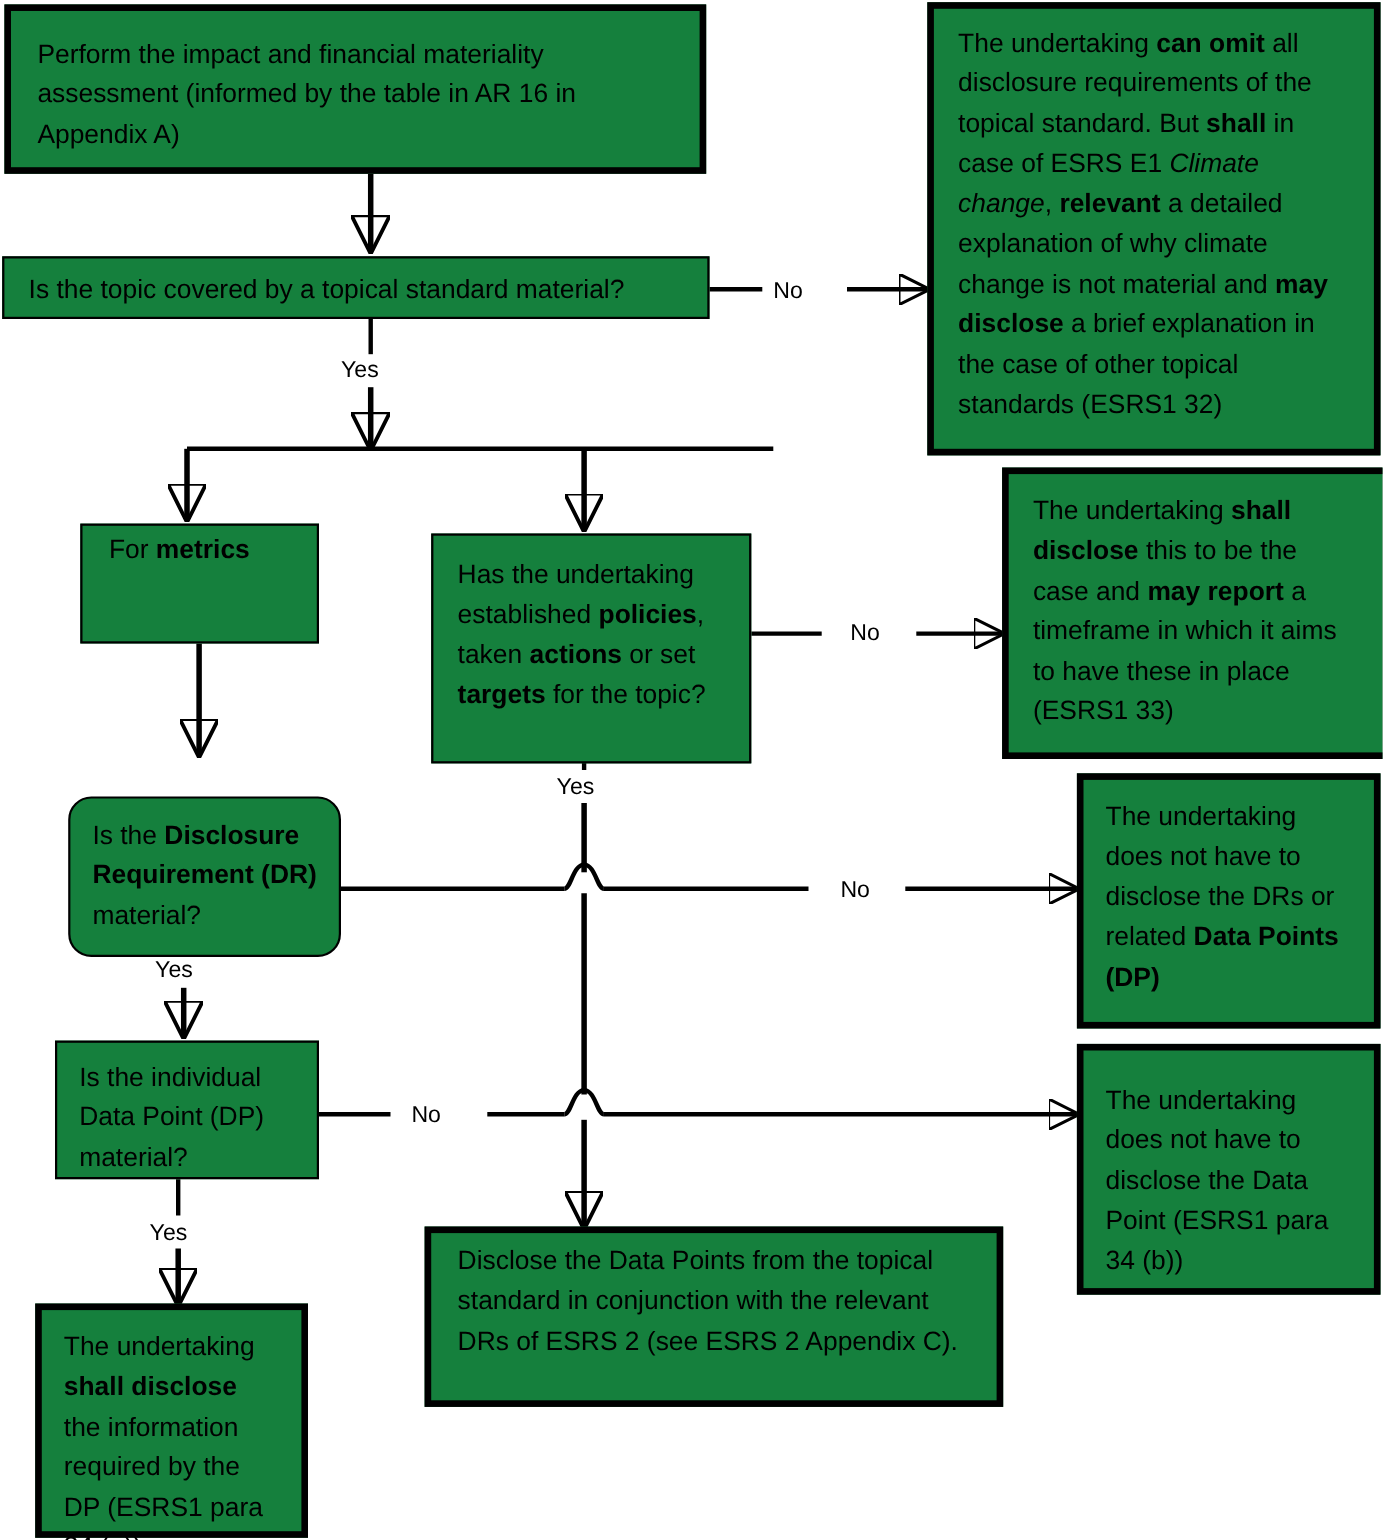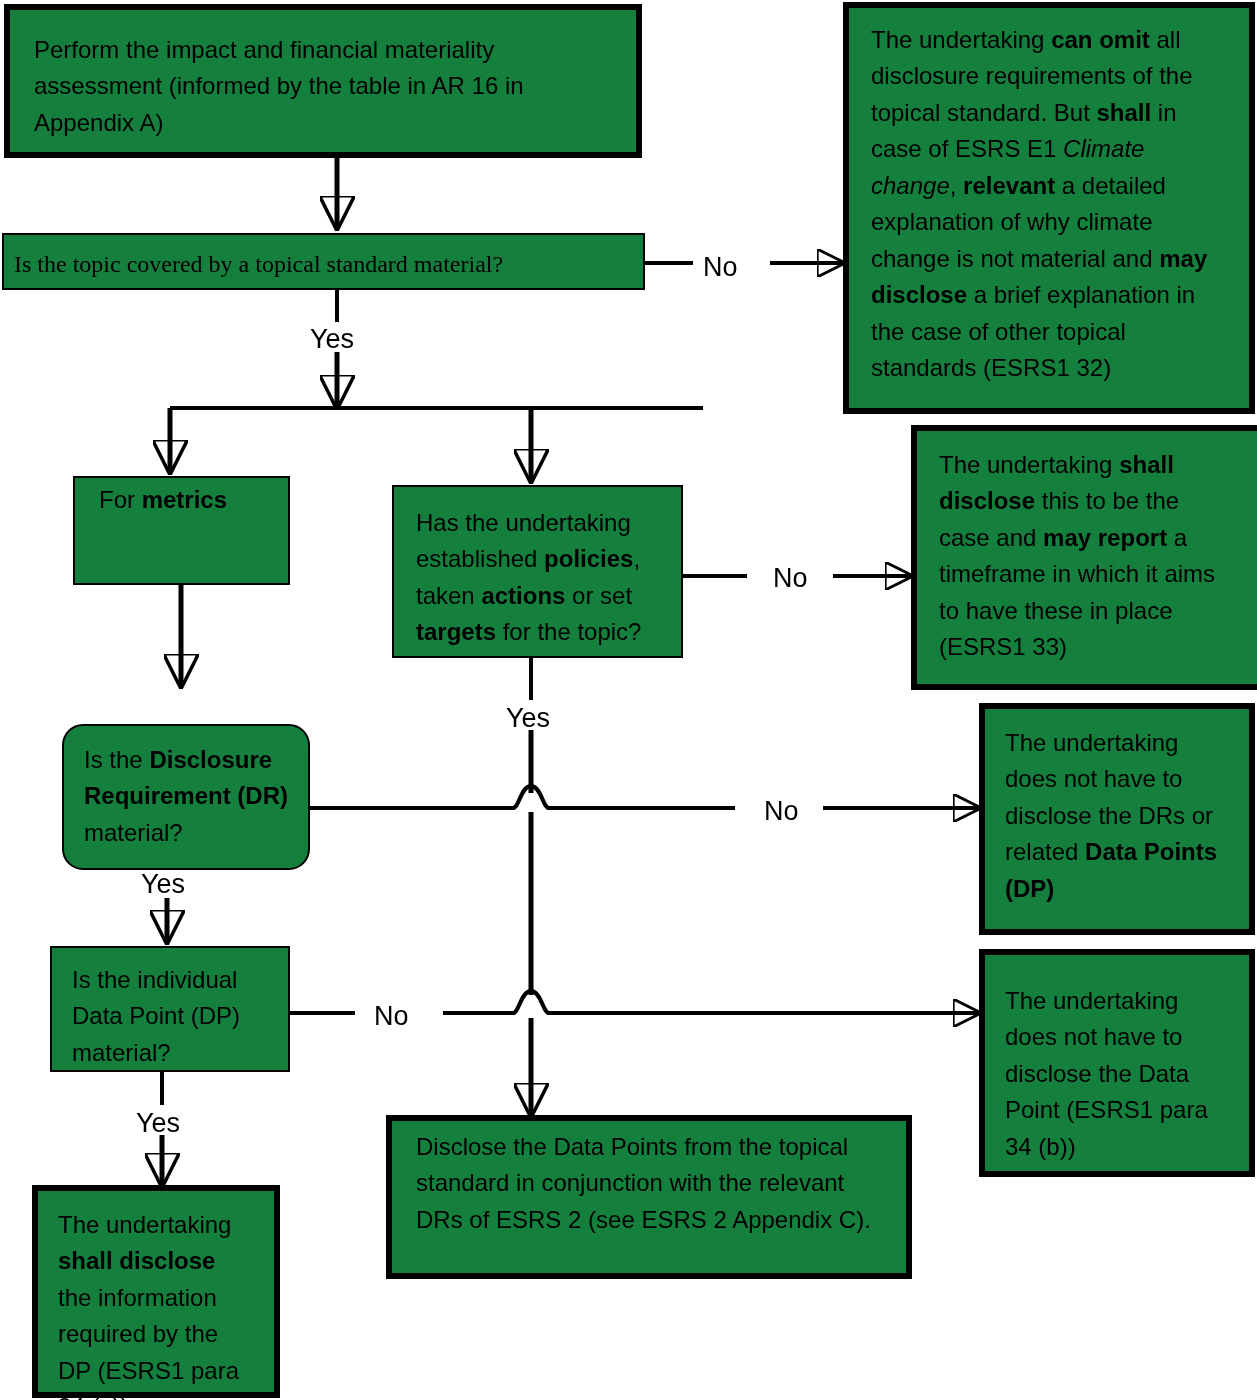--- a/index.html
+++ b/index.html
@@ -6,21 +6,21 @@
   body{font-family:"Liberation Sans","DejaVu Sans",sans-serif;color:#000;}
   #stage{position:relative;width:1257px;height:1400px;background:#fff;overflow:hidden;}
 
   .node{position:absolute;background:#15803d;box-sizing:border-box;display:flex;align-items:flex-start;}
   .node .txt{display:block;width:100%;line-height:1.52;}
   .thin{border:2px solid #000;}
   .thick{border:6px solid #000;}
 
   .f24{font-size:24px;}
 
-  .lbl{position:absolute;font-size:27px;line-height:1;white-space:nowrap;}
+  .lbl{position:absolute;font-size:21px;line-height:1;white-space:nowrap;}
 
   svg.wires{position:absolute;left:0;top:0;width:1257px;height:1400px;overflow:visible;pointer-events:none;}
   svg.wires line, svg.wires path, svg.wires polyline{stroke:#000;fill:none;}
   b{font-weight:bold;}
   i{font-style:italic;}
 </style>
 </head>
 <body>
 
 <div id="stage">
@@ -67,33 +67,33 @@
     <line x1="549" y1="1013" x2="979" y2="1013" stroke-width="4" marker-end="url(#ah)"></line>
 
     <line x1="162" y1="1072" x2="162" y2="1105" stroke-width="4"></line>
     <line x1="162" y1="1135" x2="162" y2="1185" stroke-width="5" marker-end="url(#ah)"></line>
   </svg>
 
   <div class="node thick f24" style="left:4px;top:4px;width:638px;height:154px;padding:22px 24px;">
     <span class="txt">Perform the impact and financial materiality assessment (informed by the table in AR 16 in Appendix A)</span>
   </div>
 
-  <div class="node thin f24" style="left:2px;top:233px;width:643px;height:57px;padding:11px 10px;font-family:Liberation Serif, serif;">
+  <div class="node thin f24" style="left:2px;top:233px;width:643px;height:57px;padding:11px 22px;">
     <span class="txt">Is the topic covered by a topical standard material?</span>
   </div>
 
   <div class="node thick f24" style="left:843px;top:2px;width:412px;height:412px;padding:14px 22px;">
     <span class="txt">The undertaking <b>can omit</b> all disclosure requirements of the topical standard. But <b>shall</b> in case of ESRS E1 <i>Climate change</i>, <b>relevant</b> a detailed explanation of why climate change is not material and <b>may disclose</b> a brief explanation in the case of other topical standards (ESRS1 32)</span>
   </div>
 
   <div class="node thin f24" style="left:73px;top:476px;width:217px;height:109px;padding:4px 24px;">
     <span class="txt">For <b>metrics</b></span>
   </div>
 
-  <div class="node thin f24" style="left:392px;top:485px;width:291px;height:173px;padding:18px 22px;">
+  <div class="node thin f24" style="left:392px;top:485px;width:291px;height:209px;padding:18px 22px;">
     <span class="txt">Has the undertaking established <b>policies</b>, taken <b>actions</b> or set <b>targets</b> for the topic?</span>
   </div>
 
   <div class="node thick f24" style="left:911px;top:425px;width:352px;height:265px;padding:16px 22px;">
     <span class="txt">The undertaking <b>shall disclose</b> this to be the case and <b>may report</b> a timeframe in which it aims to have these in place (ESRS1 33)</span>
   </div>
 
   <div class="node thin f24" style="left:62px;top:724px;width:248px;height:146px;padding:16px 20px;border-radius:21px;">
     <span class="txt">Is the <b>Disclosure Requirement (DR)</b> material?</span>
   </div>

